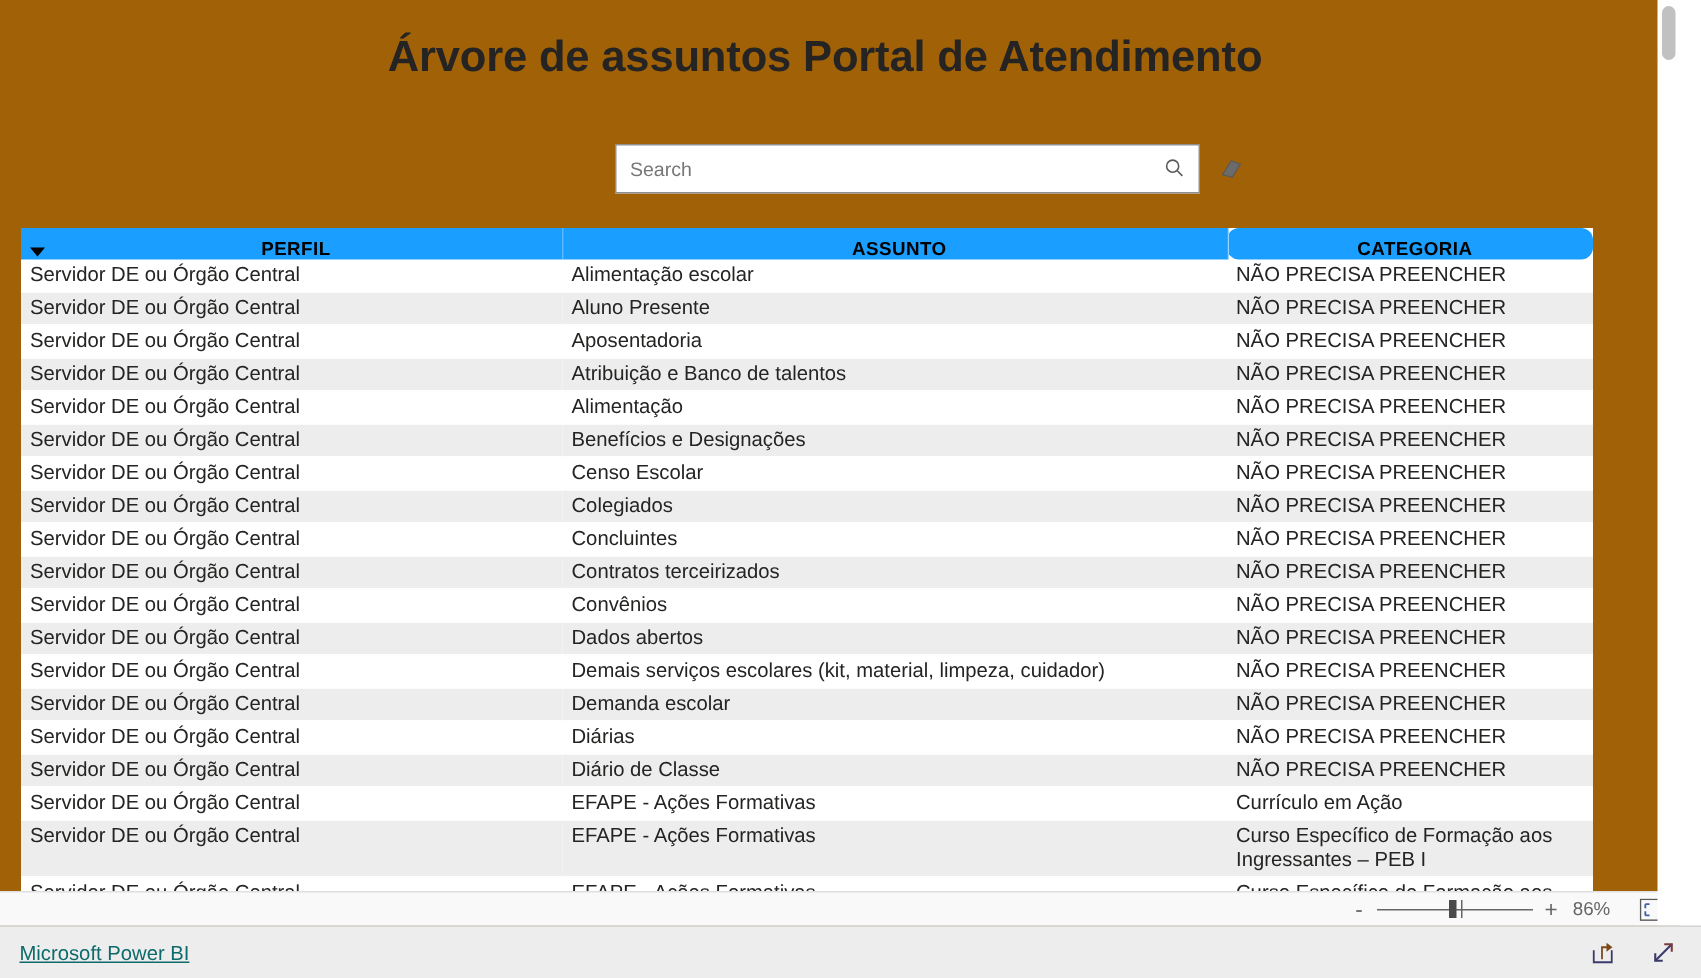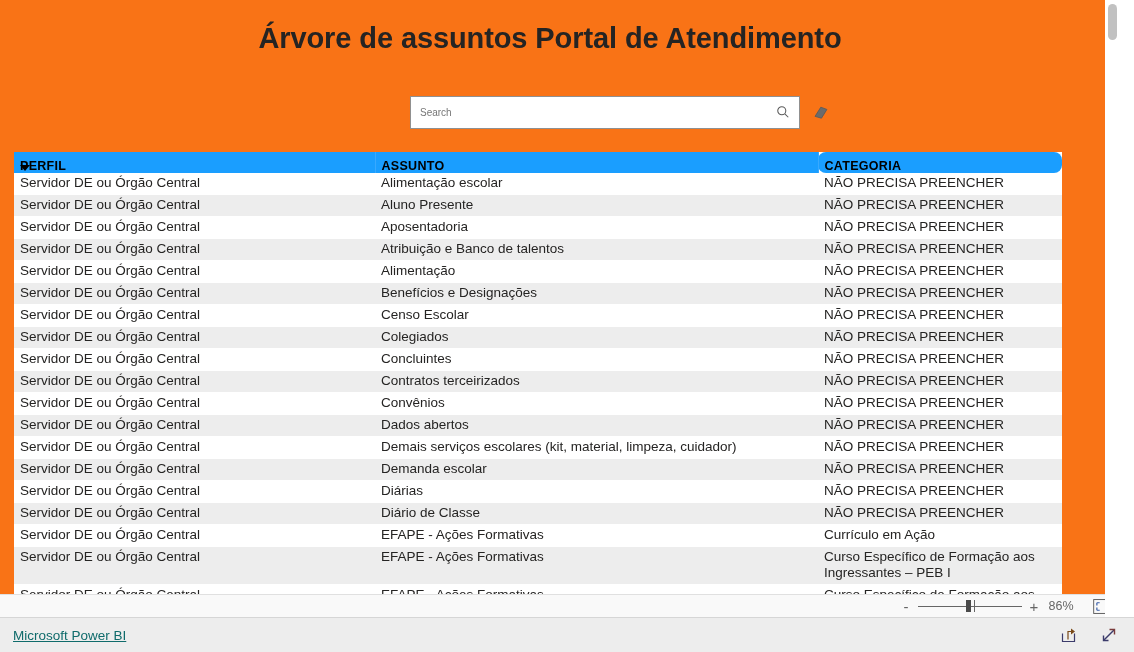--- a/index.html
+++ b/index.html
@@ -18,21 +18,21 @@
     height: 652px;
     background: #ffffff;
   }
 
   
   .report-canvas {
     position: absolute;
     left: 0; top: 0;
     width: 1120px;
     height: 617px;
-    background: #f97316;
+    background: #a16207;
     overflow: hidden;
   }
 
   
   .page-title {
     position: absolute;
     left: 0; top: 22px;
     width: 1100px;
     text-align: center;
     font-size: 29px;
@@ -64,21 +64,21 @@
     border: 1px solid #909090;
     background: #ffffff;
     display: flex;
     align-items: center;
   }
   .search-input {
     border: none;
     outline: none;
     background: transparent;
     font-family: "Liberation Sans", sans-serif;
-    font-size: 10px;
+    font-size: 13px;
     color: #252423;
     padding: 0 28px 0 9px;
     width: 100%;
     height: 100%;
   }
   .search-input::placeholder { color: #767676; opacity: 1; }
   .search-icon {
     position: absolute;
     right: 9px; top: 50%;
     transform: translateY(-50%);
@@ -110,21 +110,21 @@
   table.matrix col.c1 { width: 361px; }
   table.matrix col.c2 { width: 443px; }
   table.matrix col.c3 { width: 244px; }
 
   thead th {
     background: #1a9eff;
     color: #000000;
     font-size: 12.5px;
     font-weight: bold;
     letter-spacing: 0.3px;
-    text-align: left;
+    text-align: center;
     vertical-align: top;
     padding: 7px 0 0 6px;
     height: 20px;
     border-right: 1px solid #38a9ff;
     position: relative;
   }
   thead th:last-child { border-right: none; }
   .sort-caret {
     position: absolute;
     left: 6px; bottom: 2px;

